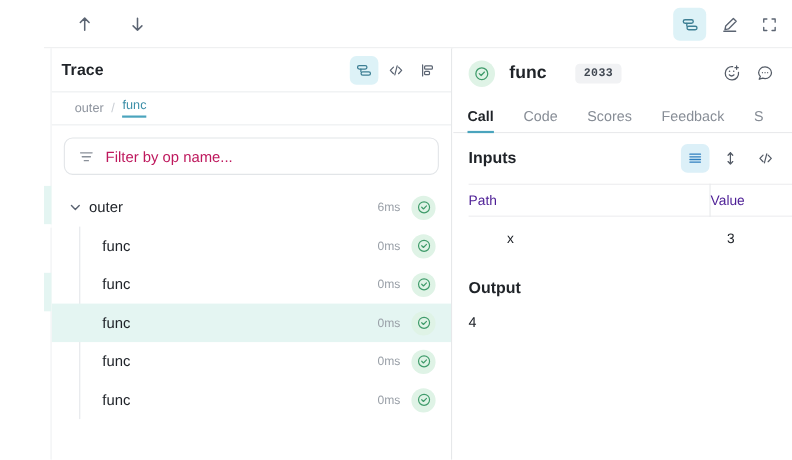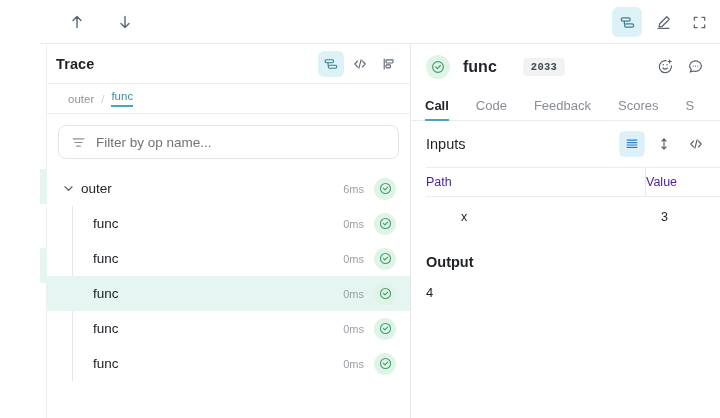--- a/index.html
+++ b/index.html
@@ -81,21 +81,21 @@
   .bc-item.current {
     color: #3d8fa8; border-bottom: 2px solid #4aa4bd; padding-bottom: 3px;
   }
 
   .filter-wrap { padding: 11px 11px 0 11px; }
   .filter-box {
     height: 34px; border: 1px solid #e2e5e8; border-radius: 8px;
     display: flex; align-items: center; gap: 10px; padding: 0 12px;
     background: #fff;
   }
-  .filter-ph { font-size: 13.5px; color: #737373; }
+  .filter-ph { font-size: 13.5px; color: #be185d; }
 
   .tree { margin-top: 12px; position: relative; }
   .tree-row {
     position: relative; height: 35px; display: flex; align-items: center;
     padding-right: 14px;
   }
   .tree-row.selected { background: #e4f5f2; }
   .tree-row.child { padding-left: 0; }
   .guide {
     position: absolute; left: 25px; top: 0; bottom: 0; width: 1px;
@@ -150,21 +150,21 @@
   .tab.active { color: #1f2328; font-weight: bold; }
   .tab.active::after {
     content: ""; position: absolute; left: 0; right: 16px; bottom: -1px;
     height: 2px; background: #4aa4bd;
   }
 
   .section-head {
     position: relative; height: 46px; display: flex; align-items: center;
     padding-left: 14px;
   }
-  .section-title { font-size: 14.5px; font-weight: normal; color: #1f2328; }
+  .section-title { font-size: 14.5px; font-weight: bold; color: #1f2328; }
   .section-icons {
     position: absolute; right: 12px; top: 0; height: 46px;
     display: flex; align-items: center; gap: 6px;
   }
   .secicon {
     width: 26px; height: 26px; border-radius: 6px;
     display: flex; align-items: center; justify-content: center; color: #545b66;
   }
   .secicon.active { background: #dcf0f8; color: #2f7fbf; }
 
@@ -391,22 +391,22 @@
               <circle cx="9" cy="9" r="1.25"></circle>
               <circle cx="13.6" cy="9" r="1.25"></circle>
           </svg>
         </div>
       </div>
     </div>
 
     <div class="tabs">
       <div class="tab active">Call</div>
       <div class="tab">Code</div>
+      <div class="tab">Scores</div>
       <div class="tab">Feedback</div>
-      <div class="tab">Scores</div>
       <div class="tab">S</div>
     </div>
 
     <div class="section-head">
       <span class="section-title">Inputs</span>
       <div class="section-icons">
         <div class="secicon active">
           <svg width="16" height="16" viewBox="0 0 18 18" fill="none" stroke="currentColor" stroke-width="1.35" stroke-linecap="round">
             <path d="M3.6 4.7h10.8M3.6 7.4h10.8M3.6 10.1h10.8M3.6 12.8h10.8"></path>
           </svg>

